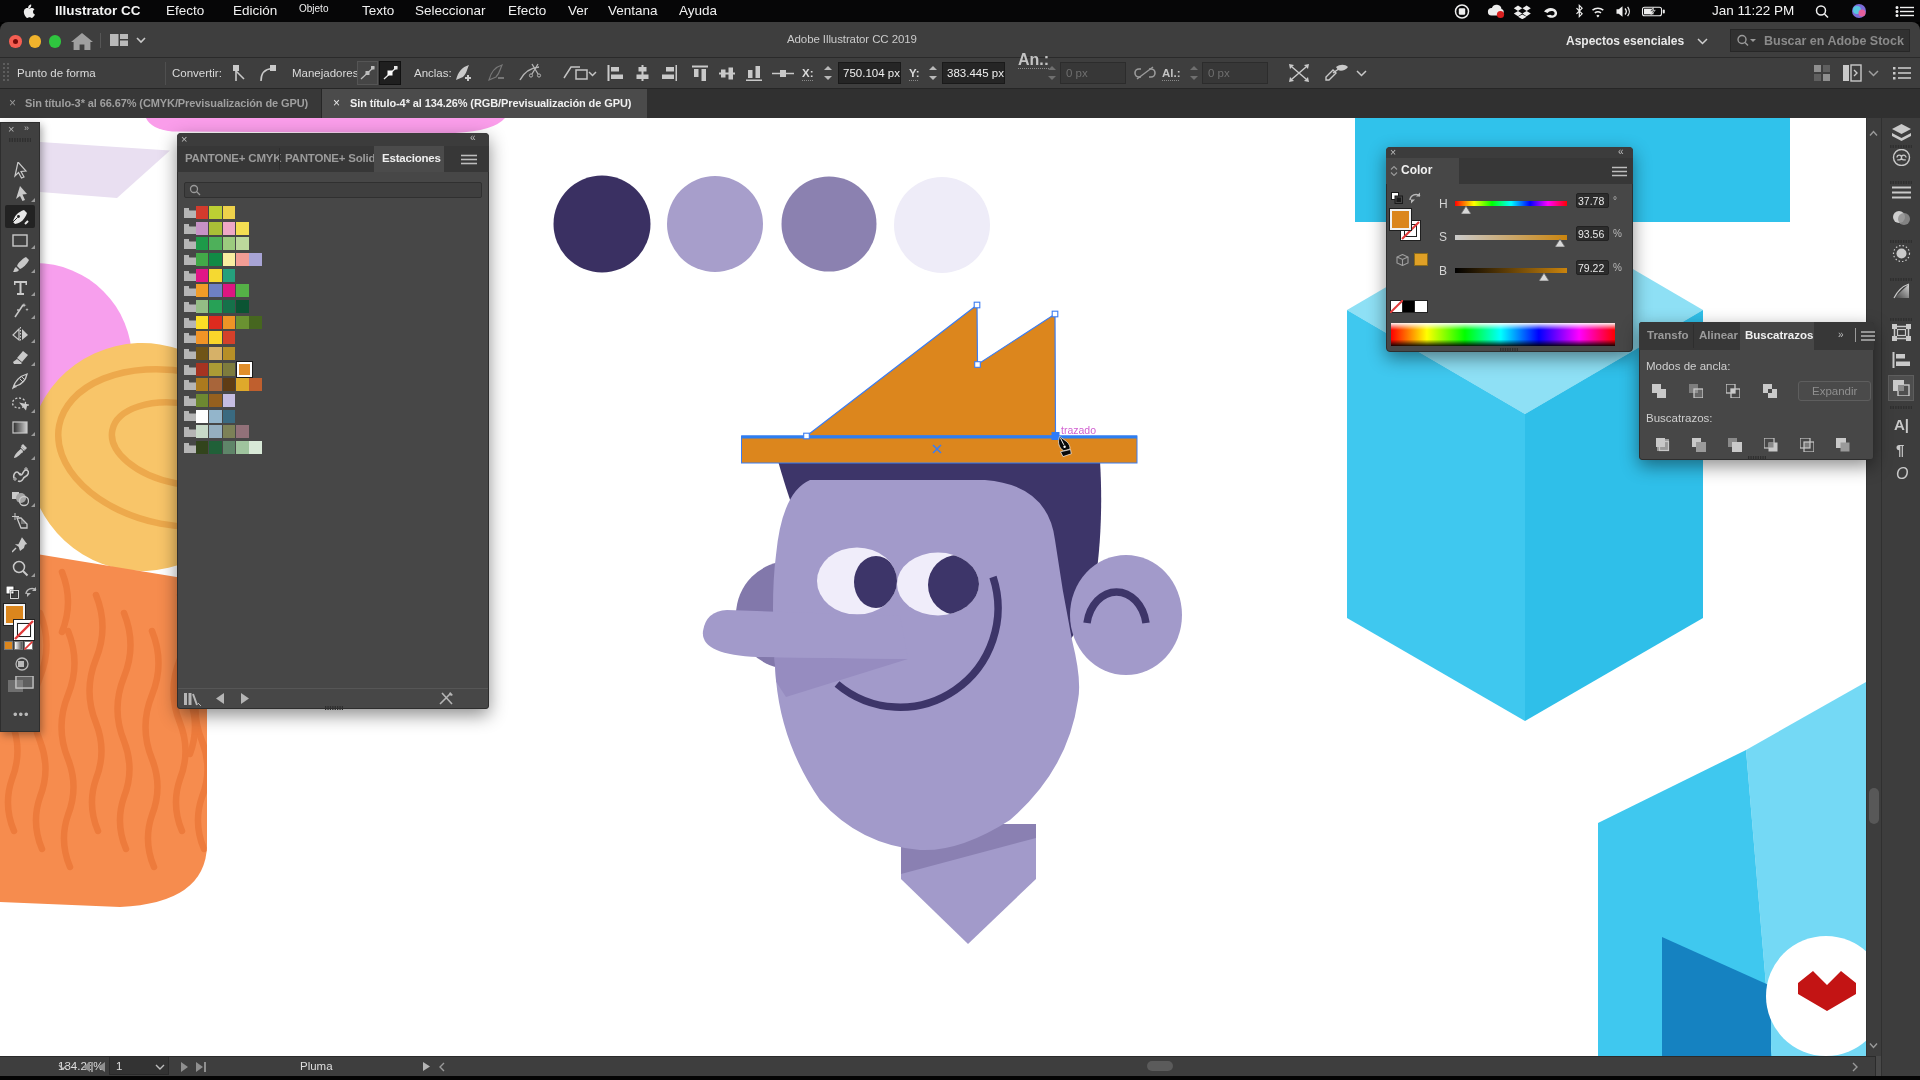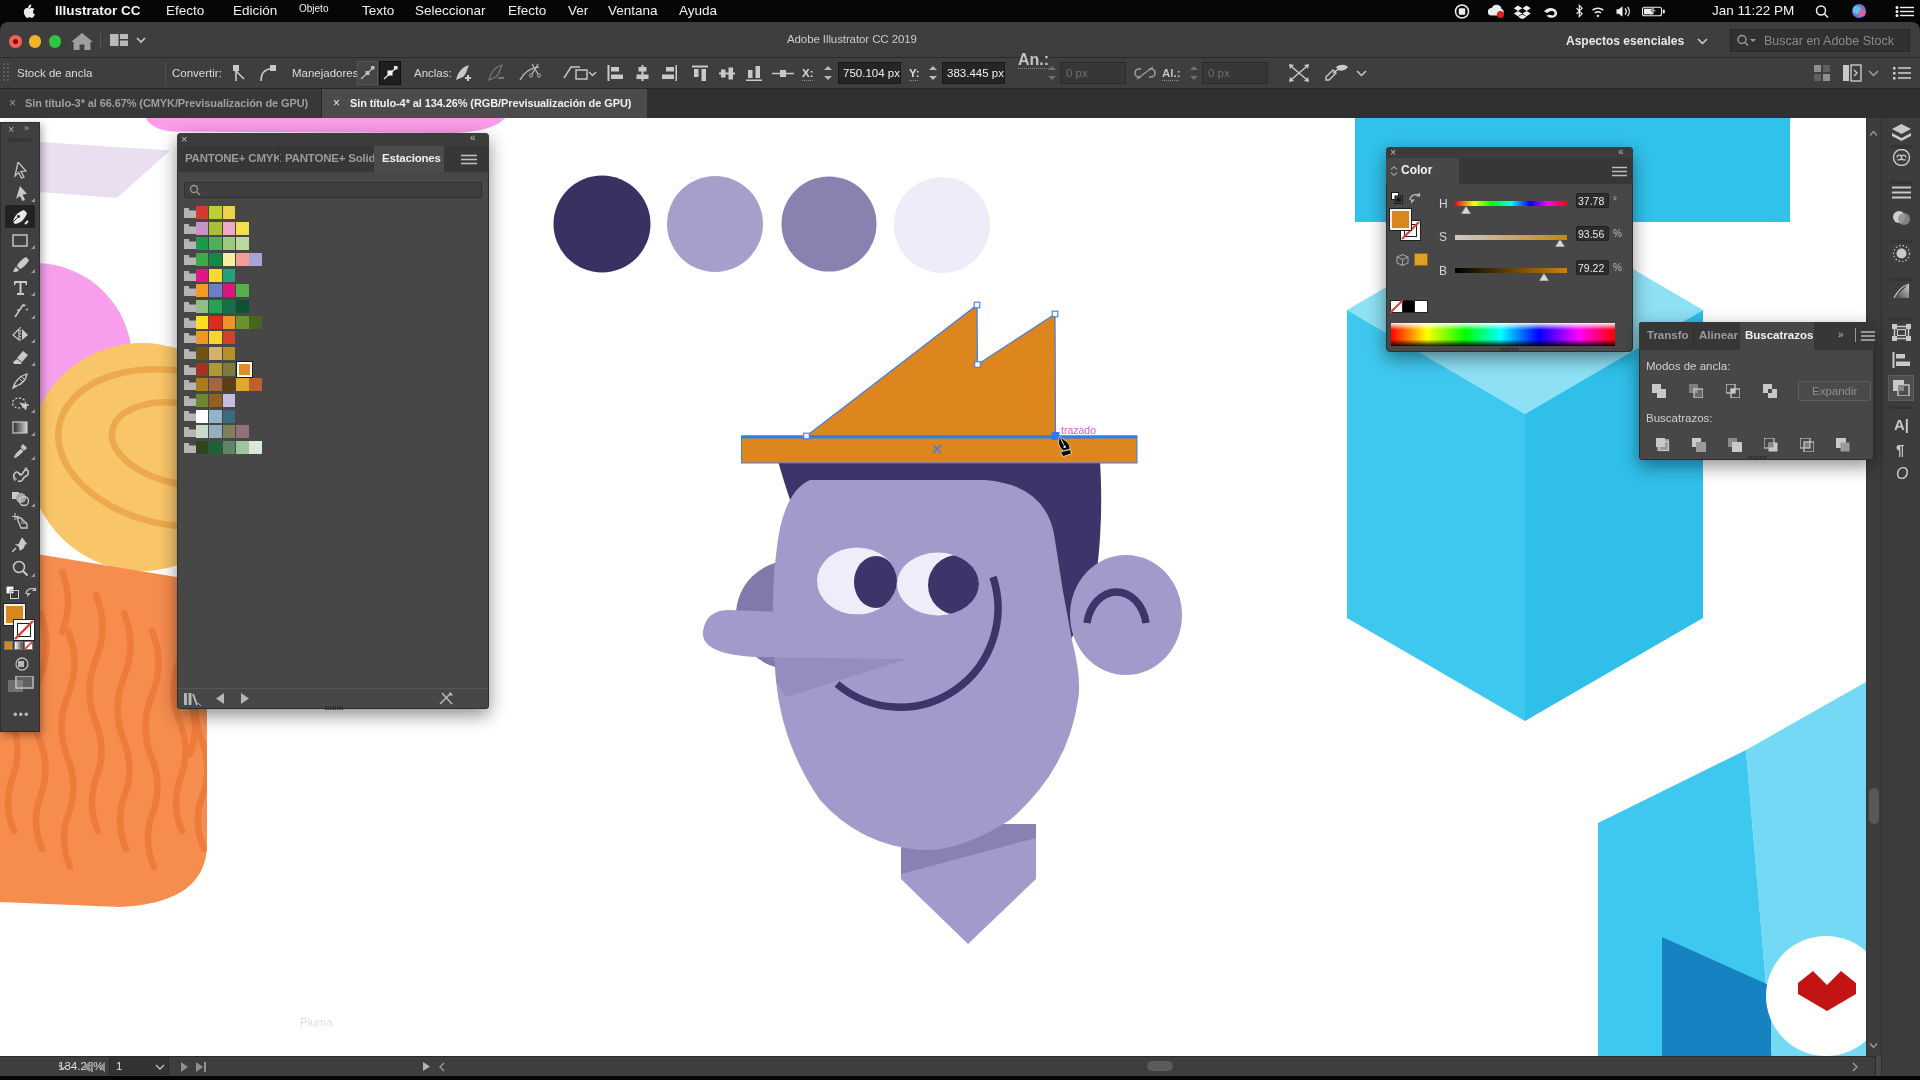--- a/index.html
+++ b/index.html
@@ -86,38 +86,38 @@
 <div class="txt" style="left:1566px;top:34px;font-size:12px;font-weight:bold;color:#e8e8e8;">Aspectos esenciales</div>
 <svg class="abs" style="left:1697px;top:38px" width="11" height="7" viewBox="0 0 11 7">
         <path d="M1 1l4.5 4.5L10 1" stroke="#cfcfcf" stroke-width="1.5" fill="none"></path>
       </svg>
 <div class="abs" style="left:1730px;top:29px;width:180px;height:23px;background:#313131;border:1px solid #272727;"></div>
 <svg class="abs" style="left:1736px;top:34px" width="22" height="13" viewBox="0 0 22 13">
  <circle cx="6" cy="5.5" r="4" fill="none" stroke="#9a9a9a" stroke-width="1.4"></circle>
         <line x1="9" y1="8.5" x2="12" y2="11.5" stroke="#9a9a9a" stroke-width="1.4"></line>
  <path d="M14 5l3 3 3-3" fill="#9a9a9a"></path>
 </svg>
-<div class="txt" style="left:1764px;top:34px;font-size:12.5px;color:#8a8a8a;">Buscar en Adobe Stock</div>
+<div class="txt" style="left:1764px;top:34px;font-size:12.5px;color:#8a8a8a;font-weight:bold;">Buscar en Adobe Stock</div>
 
 <div class="abs" style="left:0;top:58px;width:1920px;height:31px;background:#3e3e3e;border-bottom:1px solid #262626;"></div>
 <svg class="abs" style="left:3px;top:63px" width="8" height="21" viewBox="0 0 8 21">
  <g fill="#5d5d5d">
           <rect x="0" y="0" width="2" height="2"></rect>
           <rect x="4" y="0" width="2" height="2"></rect>
           <rect x="0" y="4" width="2" height="2"></rect>
           <rect x="4" y="4" width="2" height="2"></rect>
           <rect x="0" y="8" width="2" height="2"></rect>
           <rect x="4" y="8" width="2" height="2"></rect>
           <rect x="0" y="12" width="2" height="2"></rect>
           <rect x="4" y="12" width="2" height="2"></rect>
           <rect x="0" y="16" width="2" height="2"></rect>
           <rect x="4" y="16" width="2" height="2"></rect>
         </g>
 </svg>
-<div class="txt" style="left:17px;top:67px;font-size:11.5px;color:#dadada;">Stock de ancla</div>
+<div class="txt" style="left:17px;top:67px;font-size:11.5px;color:#dadada;">Punto de forma</div>
 <div class="abs" style="left:165px;top:62px;width:1px;height:23px;background:#4f4f4f;"></div>
 <div class="txt" style="left:172px;top:67px;font-size:11.5px;color:#dadada;">Convertir:</div>
 <svg class="abs" style="left:228px;top:64px" width="19" height="18" viewBox="0 0 19 18">
  <rect x="5" y="1" width="6" height="6" fill="#c9c9c9"></rect>
         <line x1="8" y1="7" x2="8" y2="17" stroke="#c9c9c9" stroke-width="1.6"></line>
         <line x1="8" y1="7" x2="16" y2="15" stroke="#c9c9c9" stroke-width="1.6"></line>
 </svg>
 <svg class="abs" style="left:259px;top:64px" width="20" height="18" viewBox="0 0 20 18">
  <rect x="11" y="1" width="6" height="6" fill="#c9c9c9"></rect>
         <path d="M2 17C2 9 6 5 13 4.5" stroke="#c9c9c9" stroke-width="1.6" fill="none"></path>
@@ -378,21 +378,21 @@
           <path d="M99 1v10l7-5z"></path>
           <path d="M114 1v10l7-5z"></path>
           <rect x="122" y="1" width="2" height="10"></rect>
         </g>
 </svg>
 <div class="abs" style="left:109px;top:1056px;width:60px;height:19px;background:#333333;border:1px solid #2a2a2a;"></div>
 <div class="txt" style="left:116px;top:1060px;font-size:11.5px;color:#dedede;">1</div>
 <svg class="abs" style="left:155px;top:1064px" width="10" height="7" viewBox="0 0 10 7">
         <path d="M1 1l4 4 4-4" stroke="#bdbdbd" stroke-width="1.4" fill="none"></path>
       </svg>
-<div class="txt" style="left:300px;top:1016px;font-size:11.5px;color:#dedede;">Pluma</div>
+<div class="txt" style="left:300px;top:1060px;font-size:11.5px;color:#dedede;">Pluma</div>
 <svg class="abs" style="left:422px;top:1061px" width="9" height="11" viewBox="0 0 9 11">
         <path d="M1 1v9l7-4.5z" fill="#b5b5b5"></path>
       </svg>
 <svg class="abs" style="left:438px;top:1062px" width="8" height="10" viewBox="0 0 8 10">
         <path d="M6 1L2 5l4 4" stroke="#9a9a9a" stroke-width="1.4" fill="none"></path>
       </svg>
 <div class="abs" style="left:1147px;top:1061px;width:26px;height:10px;border-radius:5px;background:#5b5b5b;"></div>
 <svg class="abs" style="left:1851px;top:1062px" width="8" height="10" viewBox="0 0 8 10">
         <path d="M2 1l4 4-4 4" stroke="#9a9a9a" stroke-width="1.4" fill="none"></path>
       </svg>

